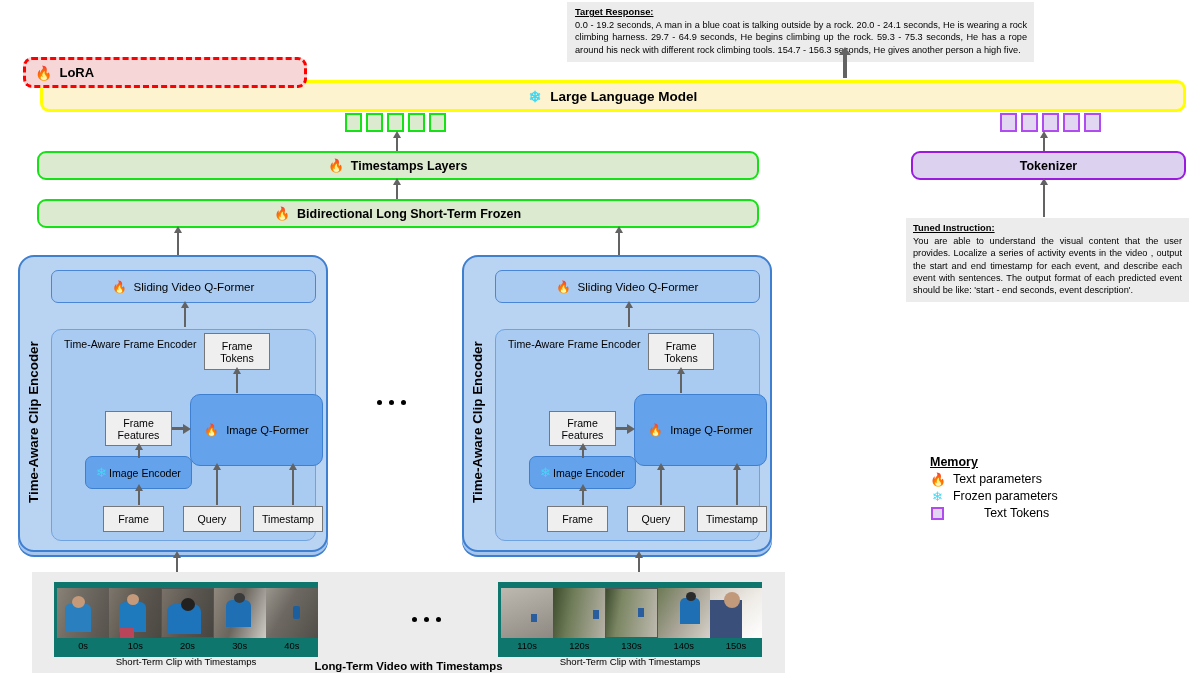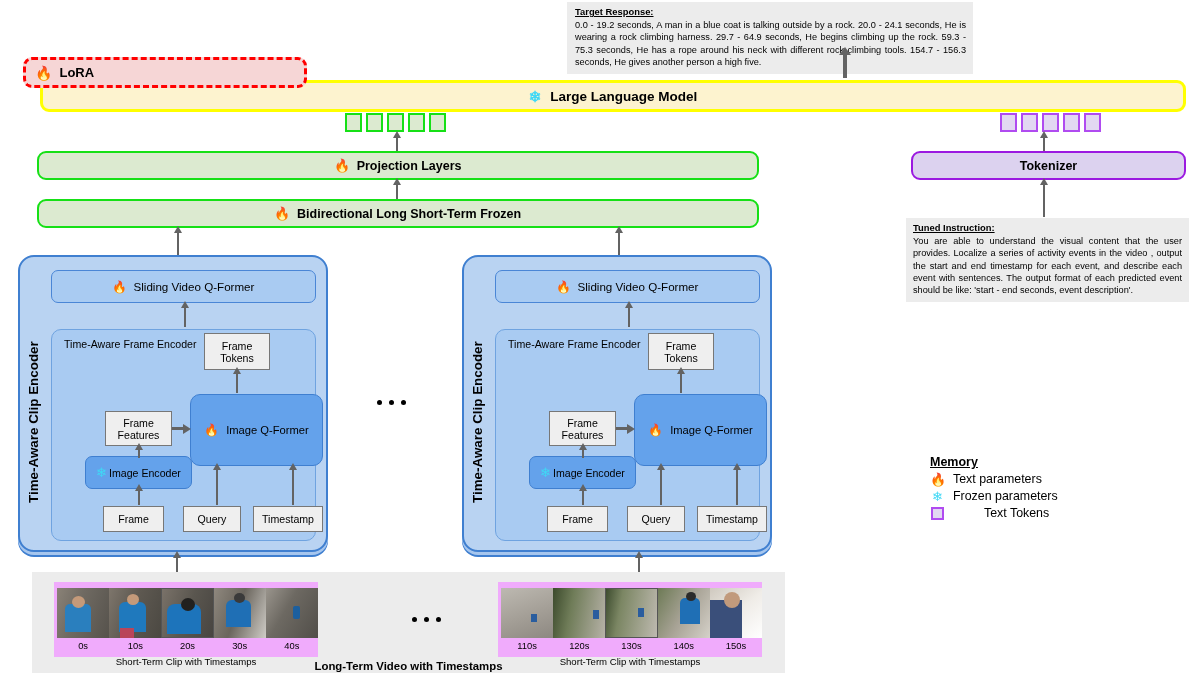--- a/index.html
+++ b/index.html
@@ -122,41 +122,41 @@
   }
   .wbox {
     background:#efefef; border:1.3px solid #777;
     display:flex; align-items:center; justify-content:center;
     text-align:center; font-size:10.6px; color:#000;
     line-height:12px;
   }
 
   
   .longvid { background:#ececec; }
-  .clipcard { background:#f0abfc; }
+  .clipcard { background:#0f766e; }
   .frames { display:flex; }
   .frame { width:57px; height:50px; position:relative; overflow:hidden; }
   .frame.sel { outline:1.5px solid #555; outline-offset:-1px; z-index:2; }
   .tsrow { display:flex; }
   .ts { width:57px; text-align:center; font-size:9.4px; color:#000; margin-top:2px;}
   .cliplab { text-align:center; font-size:9.6px; color:#000; margin-top:5px; }
   .longlab { text-align:center; font-weight:bold; font-size:11.4px; color:#000; }
 
   .dots { display:flex; gap:7px; align-items:center; }
   .dot { width:5px; height:5px; border-radius:50%; background:#000; }
 
   
   .legend-title { font-weight:bold; font-size:12.5px; text-decoration:underline; color:#000;}
   .legend-row { display:flex; align-items:center; gap:8px; font-size:12.4px; color:#000; }
   .lg-sq { width:13px; height:13px; }
 </style>
 </head>
 <body>
 
-<div class="abs textbox" style="left:567px; top:2px; width:406px;padding-left:8px;">
+<div class="abs textbox" style="left:567px; top:2px; width:467px;padding-left:8px;">
   <span class="hdr">Target Response:</span>
   <span>0.0 - 19.2 seconds, A man in a blue coat is talking outside by a rock.  20.0 - 24.1 seconds, He is wearing a rock climbing harness.  29.7 - 64.9 seconds, He begins climbing up the rock.  59.3 - 75.3 seconds, He has a rope around his neck with different rock climbing tools.  154.7 - 156.3 seconds, He gives another person a high five.</span>
 </div>
 
 <div class="arrow" style="left:843px; top:54px; height:24px;"></div>
 
 <div class="abs lora" style="left:23px; top:57px; width:284px; height:31px; z-index:4;">
   <span class="flame" style="font-size:14px;">🔥</span>
   <span>LoRA</span>
 </div>
@@ -179,21 +179,21 @@
   <div class="tok tok-t"></div>
   <div class="tok tok-t"></div>
   <div class="tok tok-t"></div>
   <div class="tok tok-t"></div>
   <div class="tok tok-t"></div>
 </div>
 <div class="arrow-thin" style="left:1043px; top:137px; height:15px;"></div>
 
 <div class="abs bar bar-green" style="left:37px; top:151px; width:722px; height:29px;">
   <span class="flame" style="font-size:13px; margin-right:6px;">🔥</span>
-  <span>Projection Layers</span>
+  <span>Timestamps Layers</span>
 </div>
 <div class="arrow-thin" style="left:396px; top:184px; height:15px;"></div>
 
 <div class="abs bar bar-green" style="left:37px; top:199px; width:722px; height:29px;">
   <span class="flame" style="font-size:13px; margin-right:6px;">🔥</span>
   <span>Bidirectional Long Short-Term Frozen</span>
 </div>
 
 <div class="abs bar bar-purple" style="left:911px; top:151px; width:275px; height:29px;">
   <span>Tokenizer</span>

